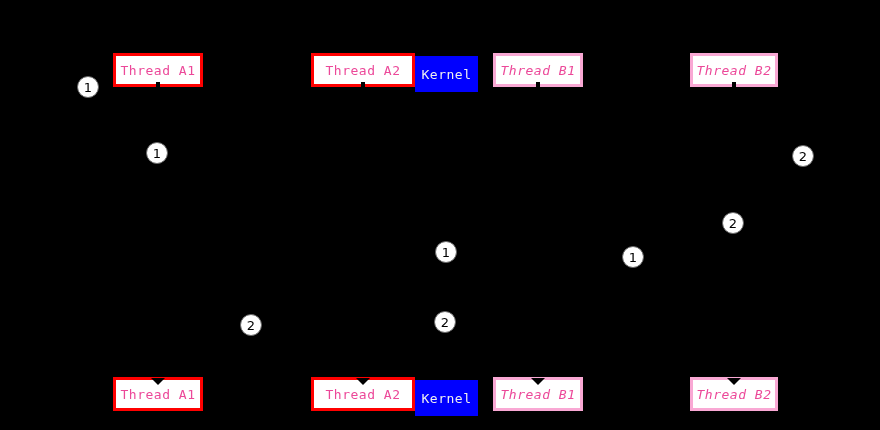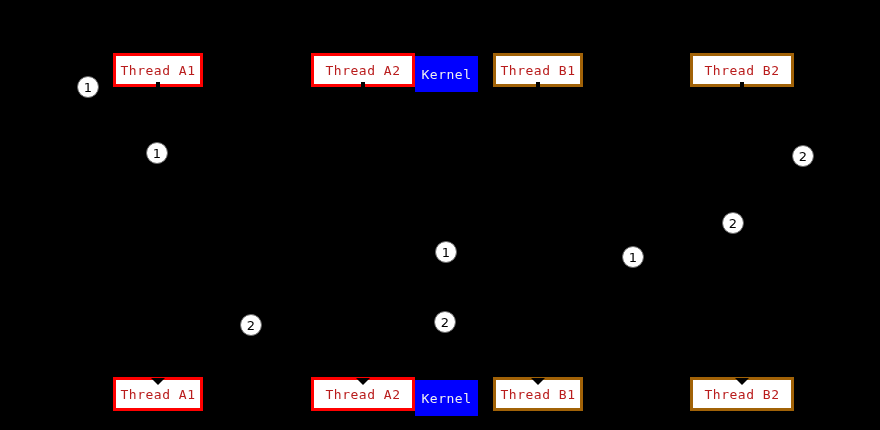--- a/index.html
+++ b/index.html
@@ -20,42 +20,42 @@
     box-sizing: border-box;
     background: #ffffff;
     display: flex;
     align-items: center;
     justify-content: center;
     height: 34px;
   }
   .actor .label {
     font-size: 13px;
     letter-spacing: 0.5px;
-    color: #b91c1c;
+    color: #ec4899;
     white-space: nowrap;
   }
   .actor.red-box   { border: 3px solid #ff0000; }
-  .actor.blue-box  { border: 3px solid #a16207; }
+  .actor.blue-box  { border: 3px solid #f9a8d4; font-style: italic; }
   .actor.kernel-box {
     background: #0000ff;
     border: 2px solid #0000ff;
     height: 36px;
   }
   .actor.kernel-box .label { color: #f0f0f0; }
 
   .row-top    { top: 53px; }
   .row-top.kernel-box { top: 56px; }
   .row-bottom { top: 377px; }
   .row-bottom.kernel-box { top: 380px; }
 
   .pos-a1 { left: 113px; width: 90px; }
   .pos-a2 { left: 311px; width: 104px; }
   .pos-k  { left: 415px; width: 63px; }
   .pos-b1 { left: 493px; width: 90px; }
-  .pos-b2 { left: 690px; width: 104px; }
+  .pos-b2 { left: 690px; width: 88px; }
 
   
   .tick {
     position: absolute;
     bottom: -3px;
     left: 50%;
     transform: translateX(-50%);
     width: 4px;
     height: 5px;
     background: #000000;

